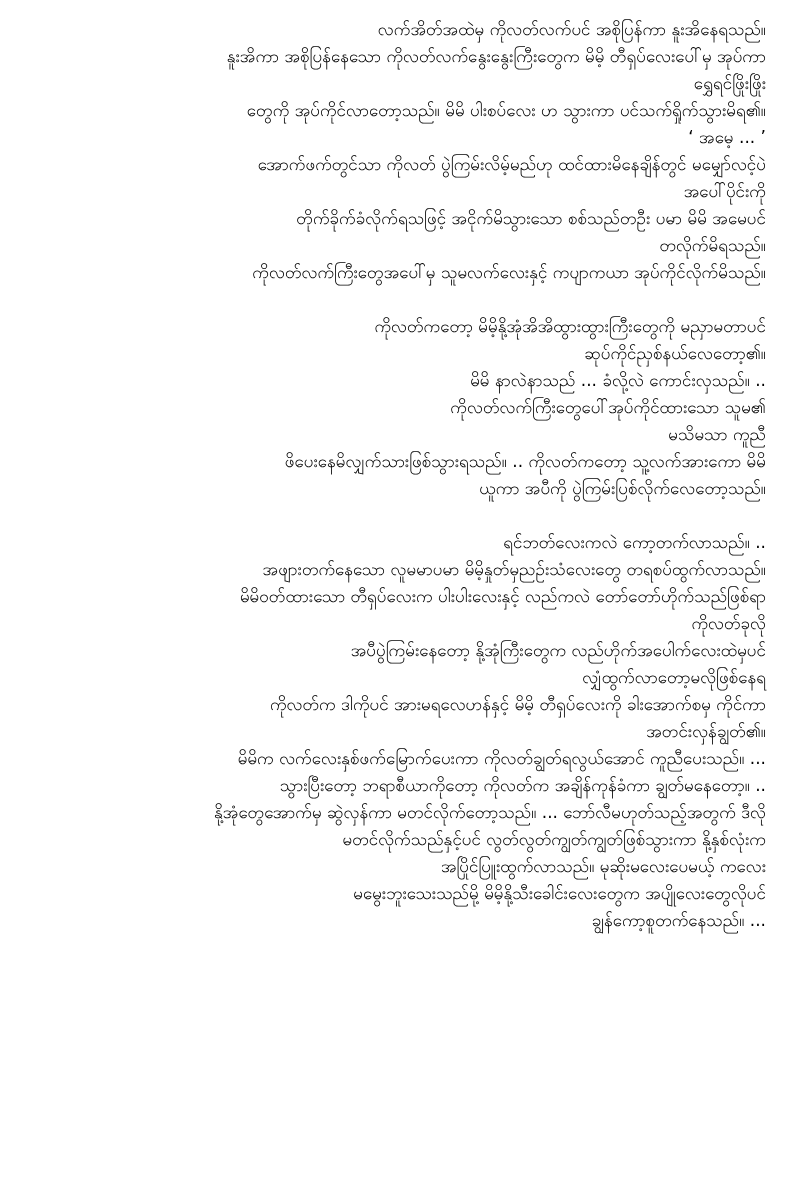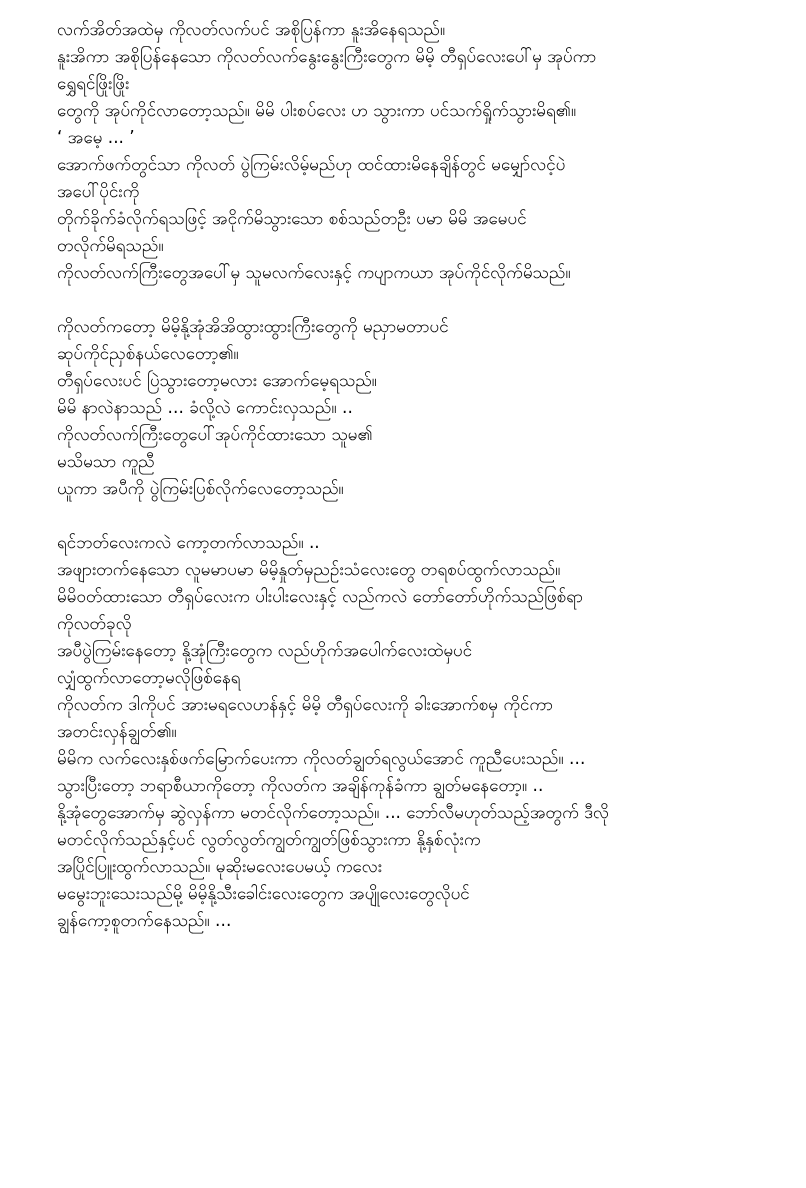--- a/index.html
+++ b/index.html
@@ -17,20 +17,21 @@
     box-sizing: border-box;
     width: 806px;
     height: 1188px;
     padding: 16px 40px 0 57px;
     color: #000000;
     background: #ffffff;
   }
   .doc-body {
     font-size: 17px;
     line-height: 27px;
+    text-align: right;
   }
   .line {
     white-space: pre-wrap;
     min-height: 27px;
   }
   .line.blank {
     min-height: 27px;
   }
 </style>
 </head>
@@ -44,24 +45,24 @@
       <div class="line">တွေကို အုပ်ကိုင်လာတော့သည်။ မိမိ ပါးစပ်လေး ဟ သွားကာ ပင်သက်ရှိုက်သွားမိရ၏။</div>
       <div class="line">‘ အမေ့ ... ’</div>
       <div class="line">အောက်ဖက်တွင်သာ ကိုလတ် ပွဲကြမ်းလိမ့်မည်ဟု ထင်ထားမိနေချိန်တွင် မမျှော်လင့်ပဲ</div>
       <div class="line">အပေါ်ပိုင်းကို</div>
       <div class="line">တိုက်ခိုက်ခံလိုက်ရသဖြင့် အငိုက်မိသွားသော စစ်သည်တဦး ပမာ မိမိ အမေပင်</div>
       <div class="line">တလိုက်မိရသည်။</div>
       <div class="line">ကိုလတ်လက်ကြီးတွေအပေါ်မှ သူမလက်လေးနှင့် ကပျာကယာ အုပ်ကိုင်လိုက်မိသည်။</div>
       <div class="line blank">&nbsp;</div>
       <div class="line">ကိုလတ်ကတော့ မိမိ့နို့အုံအိအိထွားထွားကြီးတွေကို မညှာမတာပင်</div>
       <div class="line">ဆုပ်ကိုင်ညှစ်နယ်လေတော့၏။</div>
-      <div class="line">တီရှပ်လေးပင် ပြဲသွားတော့မလား အောက်မေ့ရသည်။</div>
       <div class="line">မိမိ နာလဲနာသည် ... ခံလို့လဲ ကောင်းလှသည်။ ..</div>
       <div class="line">ကိုလတ်လက်ကြီးတွေပေါ်အုပ်ကိုင်ထားသော သူမ၏</div>
       <div class="line">မသိမသာ ကူညီ</div>
+      <div class="line">ဖိပေးနေမိလျှက်သားဖြစ်သွားရသည်။ .. ကိုလတ်ကတော့ သူ့လက်အားကော မိမိ</div>
       <div class="line">ယူကာ အပီကို ပွဲကြမ်းပြစ်လိုက်လေတော့သည်။</div>
       <div class="line blank">&nbsp;</div>
       <div class="line">ရင်ဘတ်လေးကလဲ ကော့တက်လာသည်။ ..</div>
       <div class="line">အဖျားတက်နေသော လူမမာပမာ မိမိ့နှုတ်မှညဉ်းသံလေးတွေ တရစပ်ထွက်လာသည်။</div>
       <div class="line">မိမိဝတ်ထားသော တီရှပ်လေးက ပါးပါးလေးနှင့် လည်ကလဲ တော်တော်ဟိုက်သည်ဖြစ်ရာ</div>
       <div class="line">ကိုလတ်ခုလို</div>
       <div class="line">အပီပွဲကြမ်းနေတော့ နို့အုံကြီးတွေက လည်ဟိုက်အပေါက်လေးထဲမှပင်</div>
       <div class="line">လျှံထွက်လာတော့မလိုဖြစ်နေရ</div>
       <div class="line">ကိုလတ်က ဒါကိုပင် အားမရလေဟန်နှင့် မိမိ့ တီရှပ်လေးကို ခါးအောက်စမှ ကိုင်ကာ</div>
       <div class="line">အတင်းလှန်ချွတ်၏။</div>

